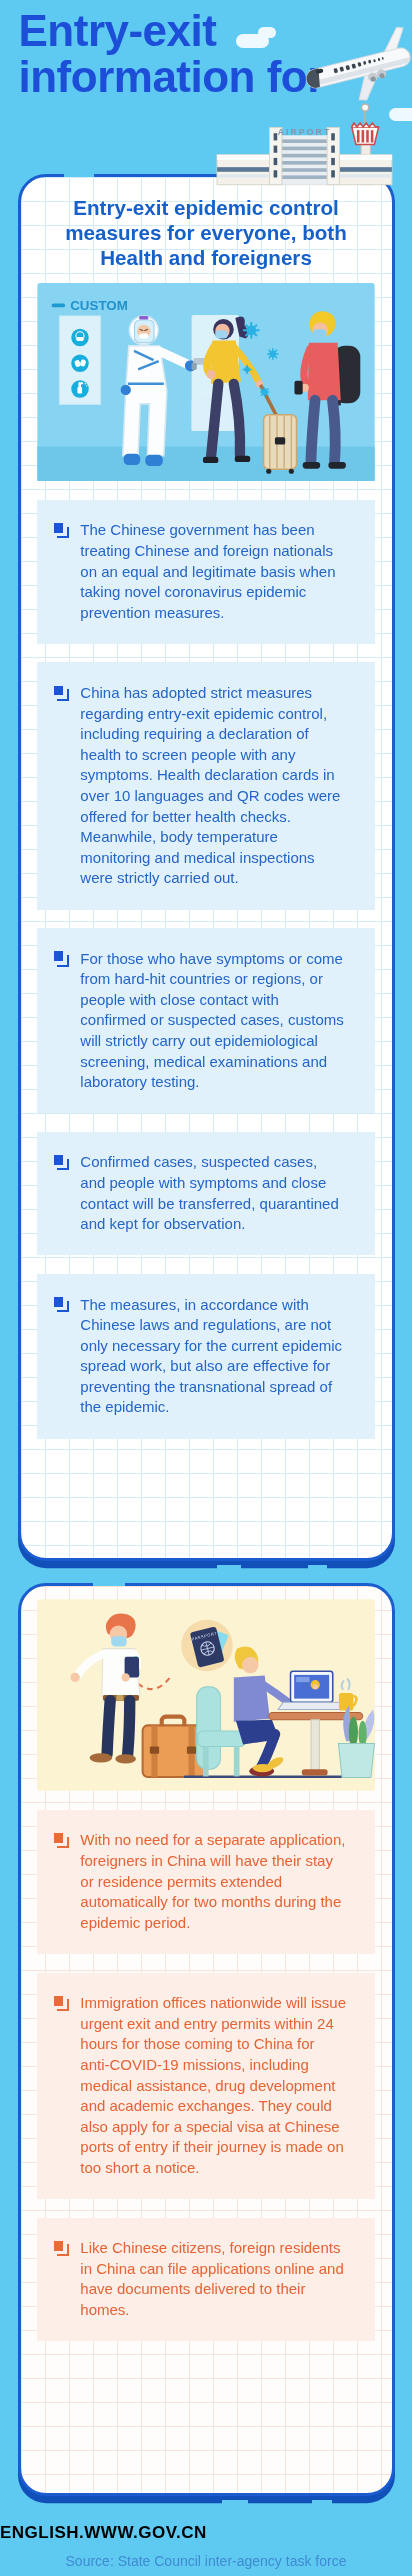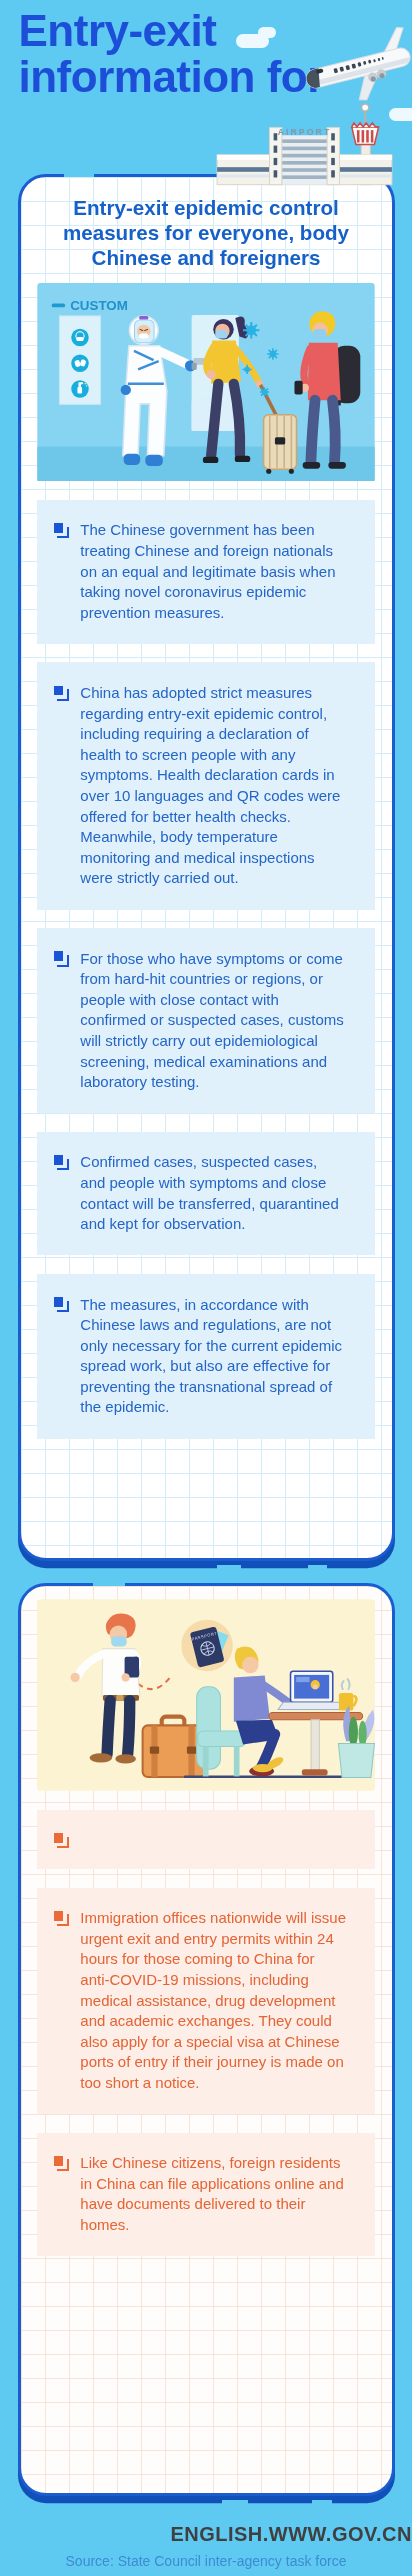--- a/index.html
+++ b/index.html
@@ -35,22 +35,22 @@
   .block p{margin:0;font-size:15px;line-height:20.6px;}
   .block.blue p{color:#2465c8;}
   .block.orange p{color:#e56334;}
   .bullet{position:relative;flex:0 0 15.5px;width:15.5px;height:15.5px;margin-top:2.6px;}
   .bullet::before{content:"";position:absolute;left:0;top:0;width:9.8px;height:9.8px;background:var(--bc);}
   .bullet::after{content:"";position:absolute;left:3.6px;top:3.6px;width:9.8px;height:9.8px;
                  border-right:2.6px solid var(--bc);border-bottom:2.6px solid var(--bc);}
   .b-blue{--bc:#1a55d8;}
   .b-orange{--bc:#ea6a38;}
   
-  .site{position:absolute;left:0;right:0;top:2523px;text-align:right;color:#404040;
-        font-weight:bold;font-size:20px;letter-spacing:0.5px;}
+  .site{position:absolute;left:0;right:0;top:2523px;text-align:left;color:#000000;
+        font-weight:bold;font-size:17px;letter-spacing:0.5px;}
   .source{position:absolute;left:52px;right:52px;top:2551px;text-align:center;color:#3f8ad2;
           font-size:14px;line-height:20.6px;}
   svg text{font-family:"Liberation Sans",sans-serif;}
 </style>
 </head>
 <body>
 
 <div class="page">
 
   <div class="hero-title">
@@ -135,21 +135,21 @@
       </g>
       <text x="174" y="70" text-anchor="middle" font-size="17" font-weight="bold" fill="#8795a8" letter-spacing="4">AIRPORT</text>
     </g>
   </svg>
 
   <div class="card card1 blue-grid">
     <span class="dash" style="left:43px;top:-3.6px;width:30px;height:3.6px;"></span>
     <span class="dash" style="left:196px;bottom:-10.8px;width:24px;height:4.1px;"></span>
     <span class="dash" style="left:287px;bottom:-10.8px;width:19.6px;height:4.1px;"></span>
 
-    <h2 class="card-title">Entry-exit epidemic control measures for everyone, body Chinese and foreigners</h2>
+    <h2 class="card-title">Entry-exit epidemic control measures for everyone, both Health and foreigners</h2>
 
     <svg class="illus" width="338" height="198" viewBox="0 0 656 385">
       <rect x="0" y="0" width="656" height="385" rx="6" fill="#86d4f2"></rect>
       <rect x="0" y="318" width="656" height="67" fill="#6ec6e9"></rect>
       <rect x="28" y="40" width="26" height="7" rx="3" fill="#1f9ad0"></rect>
       <text x="64" y="53" font-size="26" font-weight="bold" fill="#2191cc">CUSTOM</text>
 
       <g>
         <rect x="43" y="64" width="80" height="172" fill="#ddf1fb" stroke="#c4e6f5" stroke-width="2"></rect>
         <circle cx="83" cy="106" r="17" fill="#17aede"></circle>
@@ -363,20 +363,21 @@
           <path d="M636 278 q26 -34 16 -64 q-20 22 -24 64z" fill="#b9c2ec"></path>
           <ellipse cx="614" cy="258" rx="9" ry="30" fill="#4f9e58"></ellipse>
           <ellipse cx="632" cy="262" rx="8" ry="26" fill="#62b36a"></ellipse>
           <polygon points="585,280 655,280 648,346 592,346" fill="#bfe8e4" stroke="#8fc8c2" stroke-width="2"></polygon>
         </g>
       </g>
     </svg>
 
     <div class="block orange">
       <span class="bullet b-orange"></span>
+      <p>With no need for a separate application, foreigners in China will have their stay or residence permits extended automatically for two months during the epidemic period.</p>
     </div>
     <div class="block orange">
       <span class="bullet b-orange"></span>
       <p>Immigration offices nationwide will issue urgent exit and entry permits within 24 hours for those coming to China for anti-COVID-19 missions, including medical assistance, drug development and academic exchanges. They could also apply for a special visa at Chinese ports of entry if their journey is made on too short a notice.</p>
     </div>
     <div class="block orange">
       <span class="bullet b-orange"></span>
       <p>Like Chinese citizens, foreign residents in China can file applications online and have documents delivered to their homes.</p>
     </div>
   </div>

